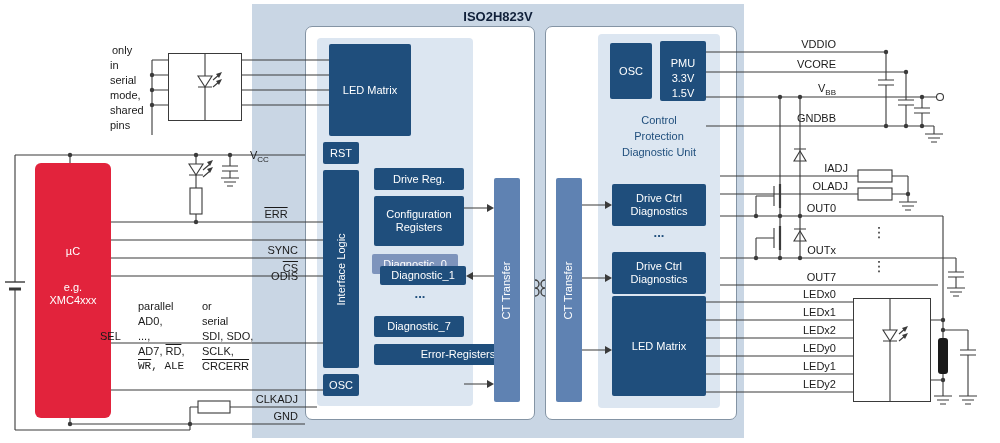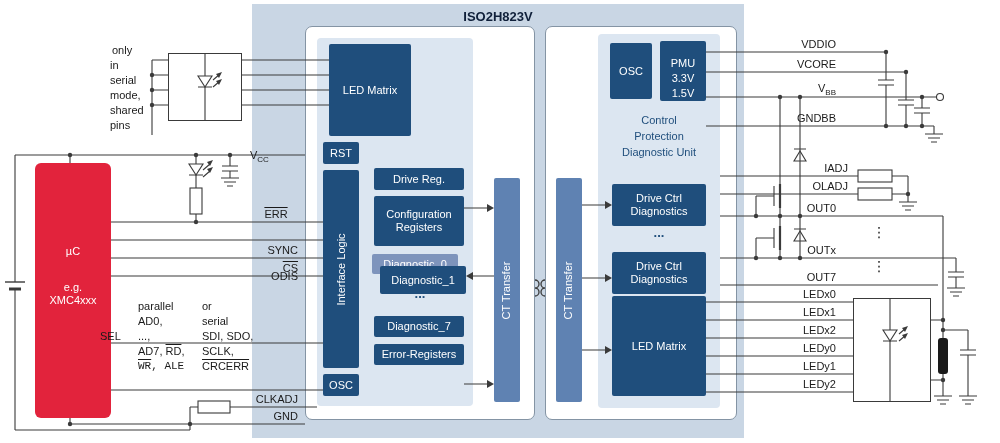--- a/index.html
+++ b/index.html
@@ -211,28 +211,28 @@
   <div class="block" style="left:374px;top:168px;width:90px;height:22px;">
     <span>Drive Reg.</span>
   </div>
   <div class="block" style="left:374px;top:196px;width:90px;height:50px;">
     <span>Configuration</span>
     <span>Registers</span>
   </div>
   <div class="block slate" style="left:372px;top:254px;width:86px;height:20px;">
     <span>Diagnostic_0</span>
   </div>
-  <div class="block" style="left:380px;top:266px;width:86px;height:28px;">
+  <div class="block" style="left:380px;top:266px;width:86px;height:19px;">
     <span>Diagnostic_1</span>
   </div>
   <div class="lbl dots" style="left:404px;top:288px;width:32px;">...</div>
   <div class="block" style="left:374px;top:316px;width:90px;height:21px;">
     <span>Diagnostic_7</span>
   </div>
-  <div class="block" style="left:374px;top:344px;width:90px;height:21px;">
+  <div class="block" style="left:374px;top:344px;width:90px;height:21px;padding-left:39px;">
     <span>Error-Registers</span>
   </div>
   <div class="block mid" style="left:494px;top:178px;width:26px;height:224px;">
     <span class="vtext">CT Transfer</span>
   </div>
 
   <div class="block mid" style="left:556px;top:178px;width:26px;height:224px;">
     <span class="vtext">CT Transfer</span>
   </div>
   <div class="block" style="left:610px;top:43px;width:42px;height:56px;">

